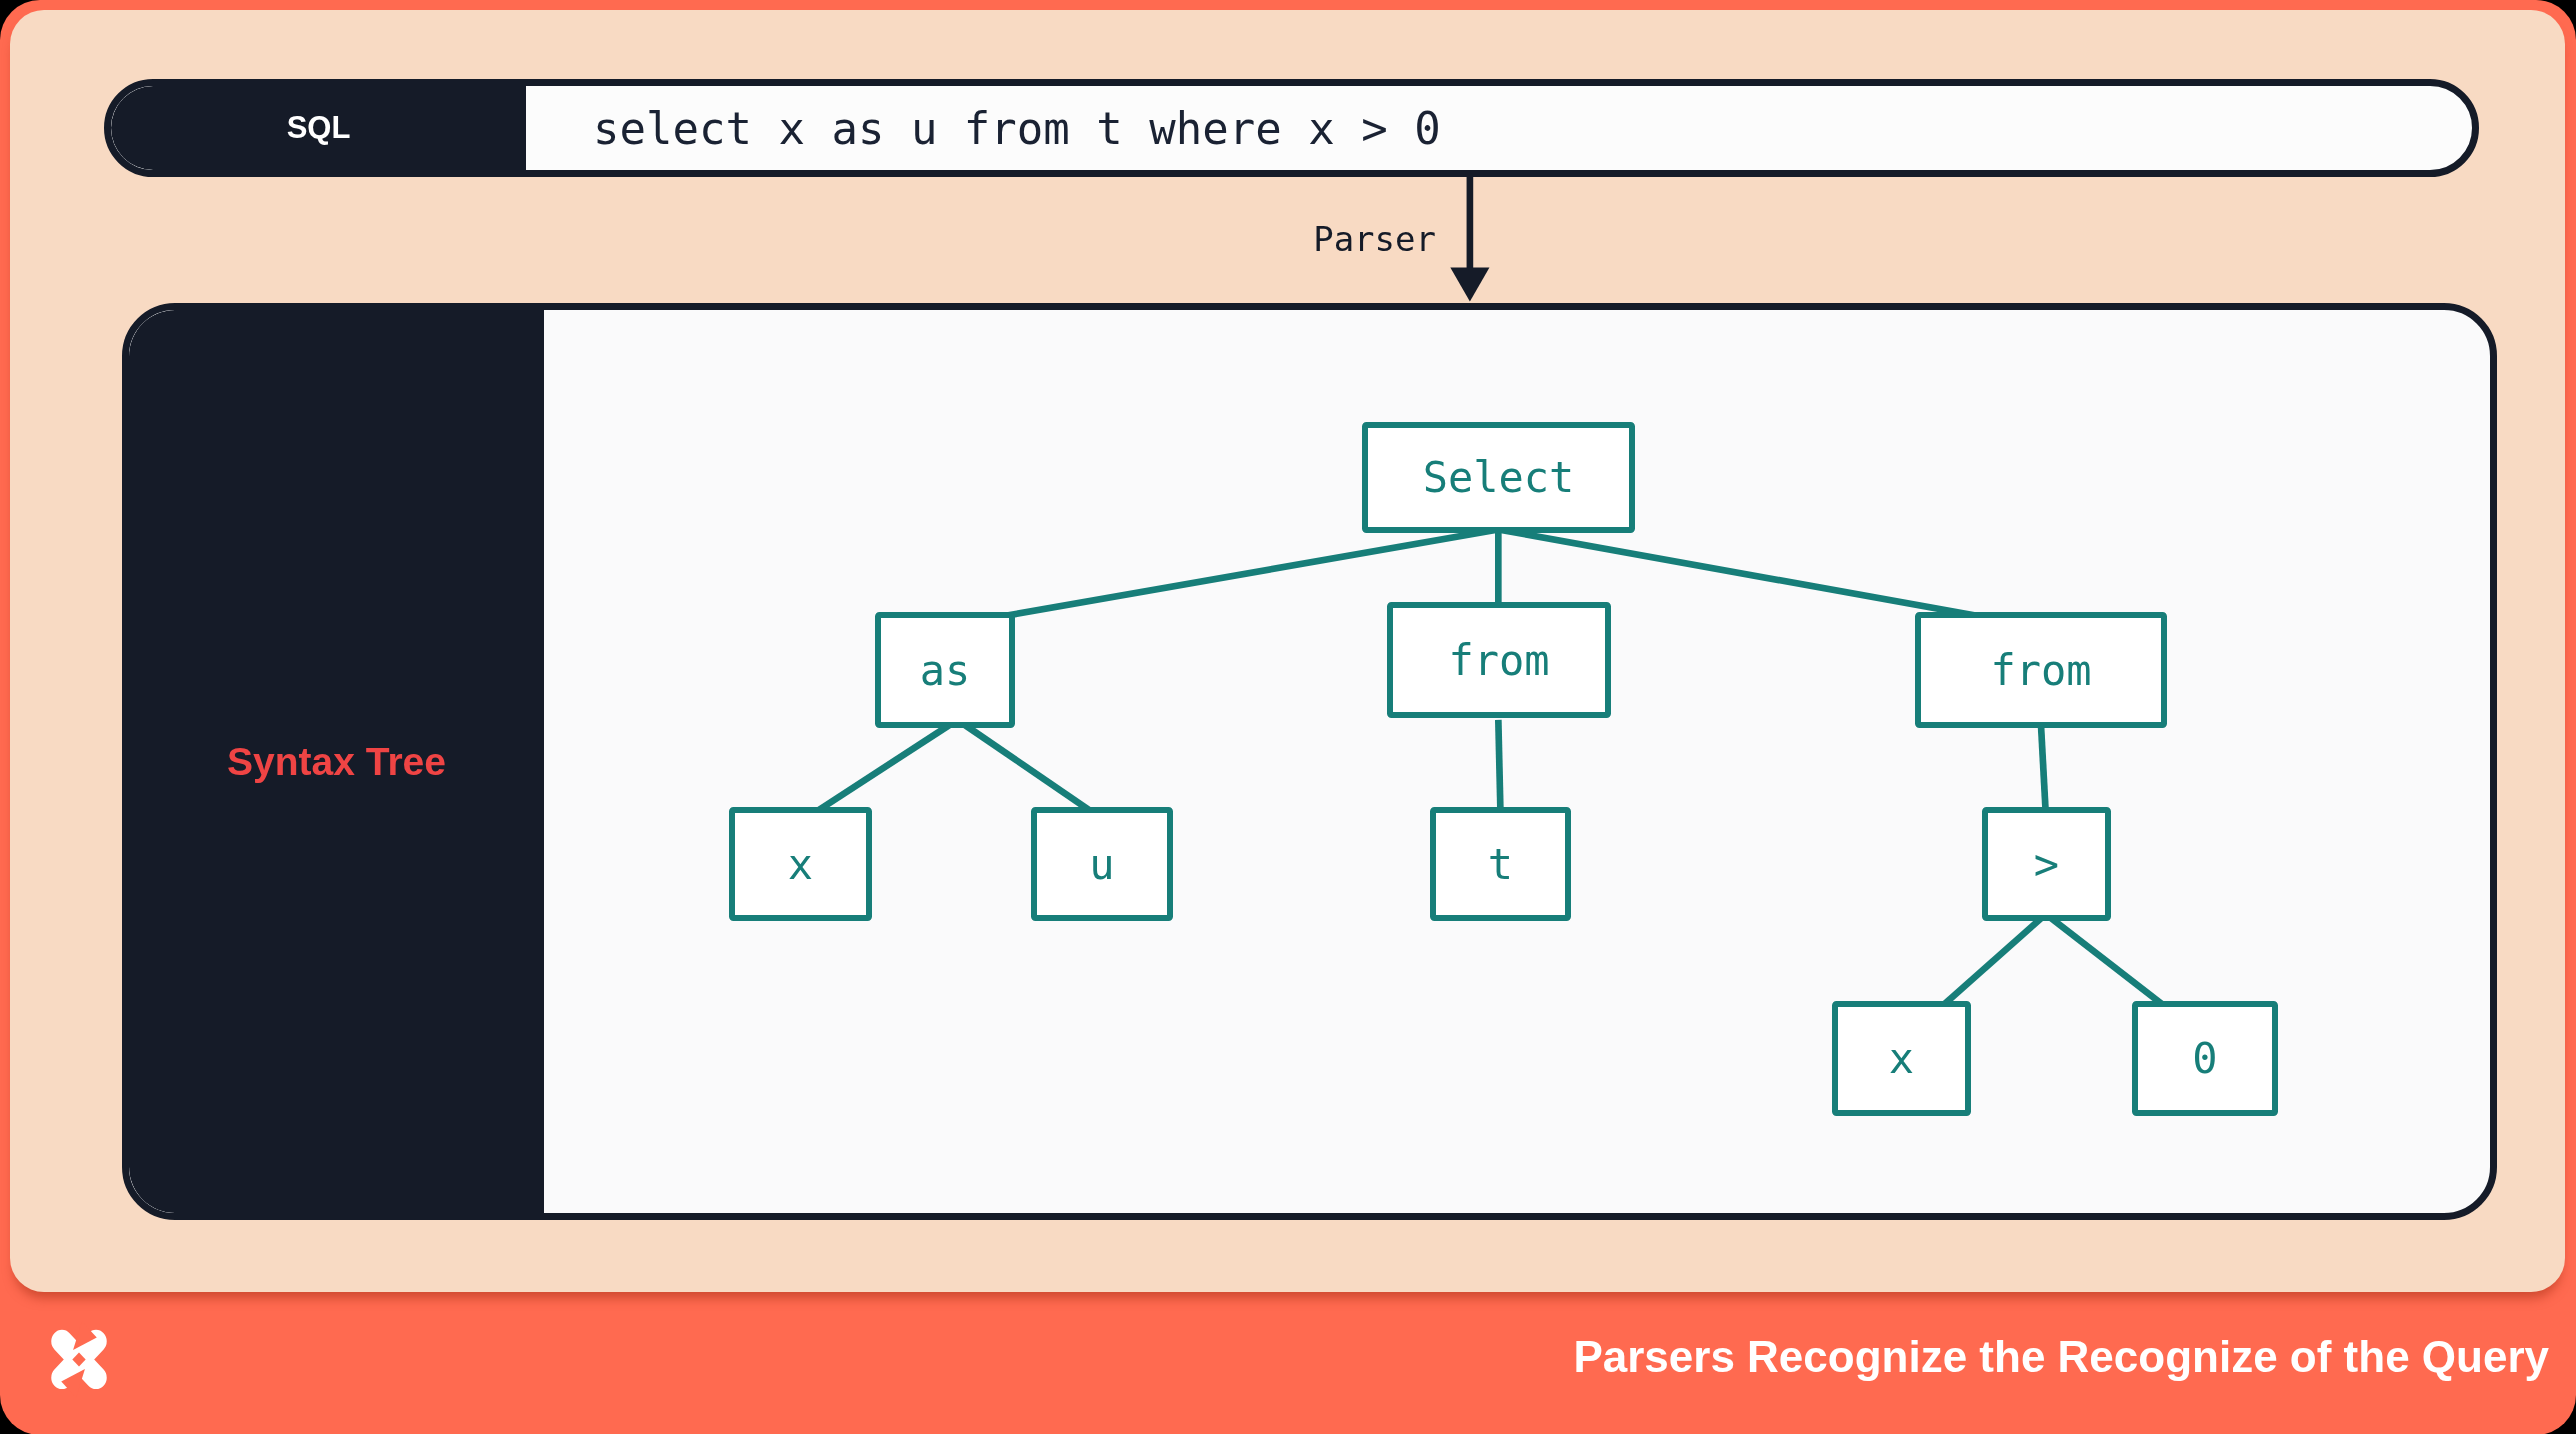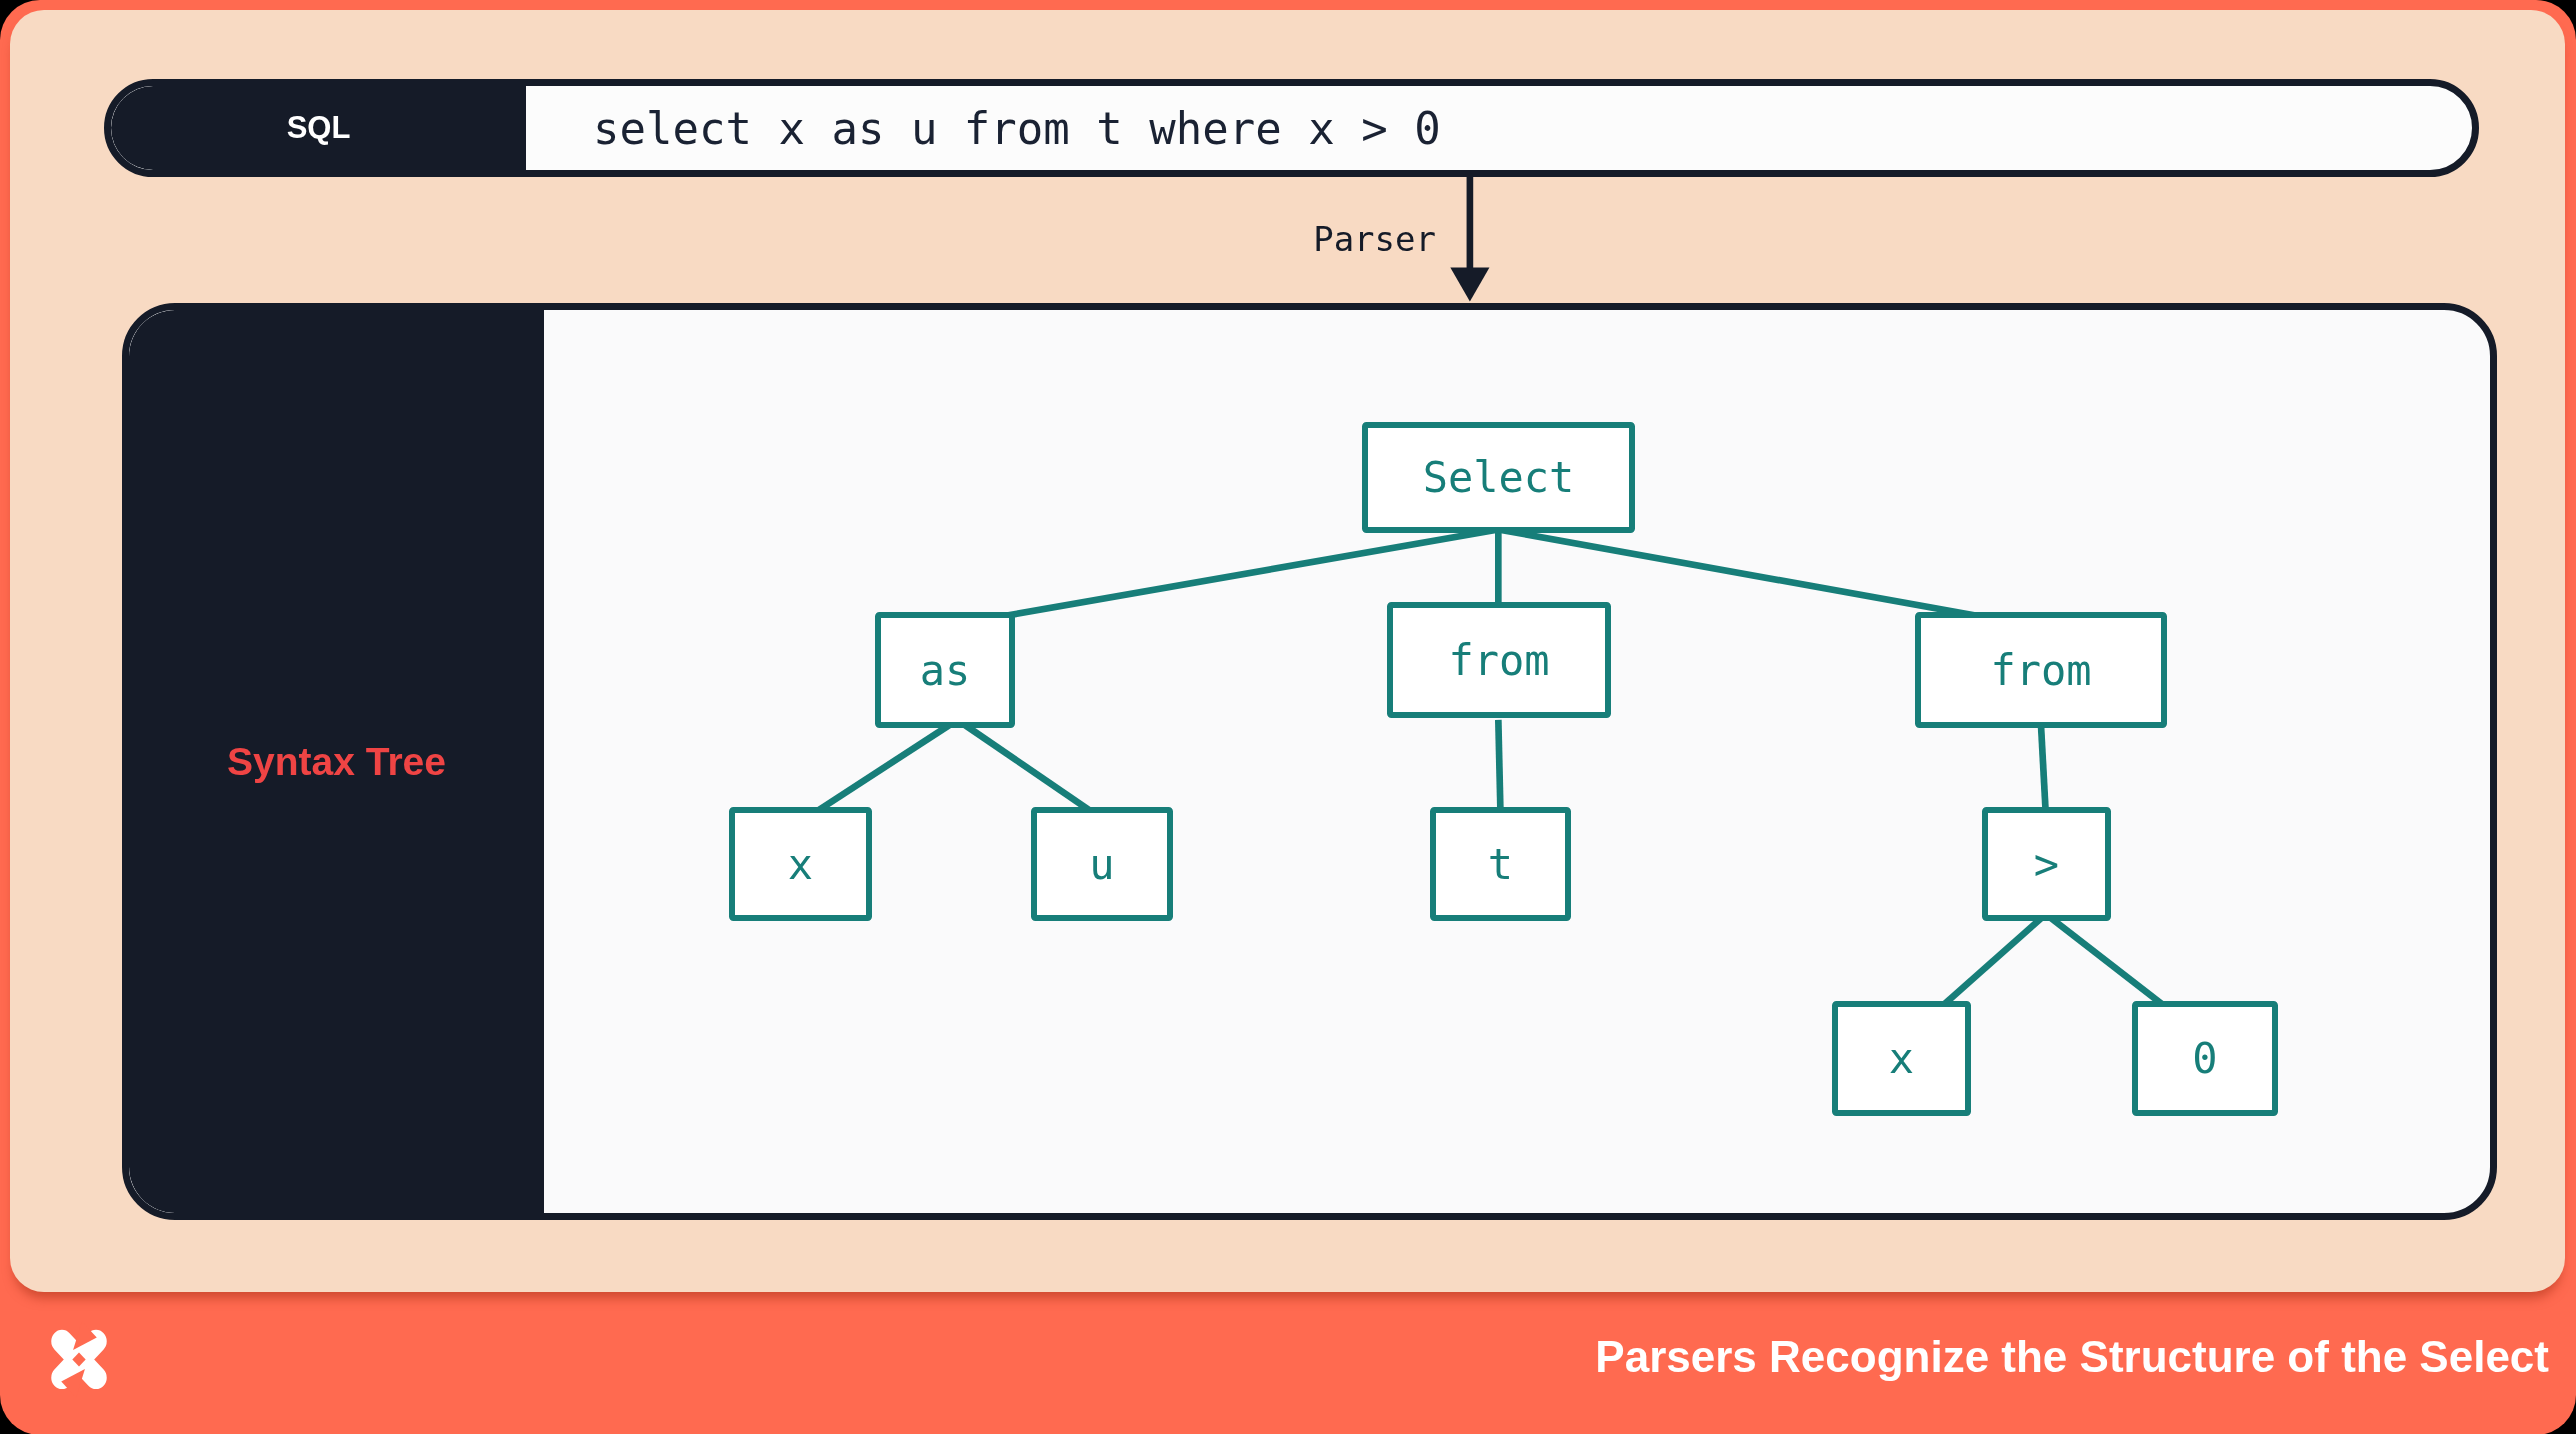--- a/index.html
+++ b/index.html
@@ -142,14 +142,14 @@
   <g>
     <path d="M27 27 L73 73" stroke="#FFFFFF" stroke-width="29" stroke-linecap="round" fill="none"></path>
     <path d="M73 27 L27 73" stroke="#FFFFFF" stroke-width="29" stroke-linecap="round" fill="none"></path>
   </g>
   <g fill="#FF6A50">
     <polygon points="54,2 74,22 42,38"></polygon>
     <polygon points="46,98 26,78 58,62"></polygon>
     <polygon points="50,41 59,50 50,59 41,50"></polygon>
   </g>
 </svg>
-<div class="footer-caption">Parsers Recognize the Structure of the Select</div>
+<div class="footer-caption">Parsers Recognize the Recognize of the Query</div>
 
 
 </body></html>

